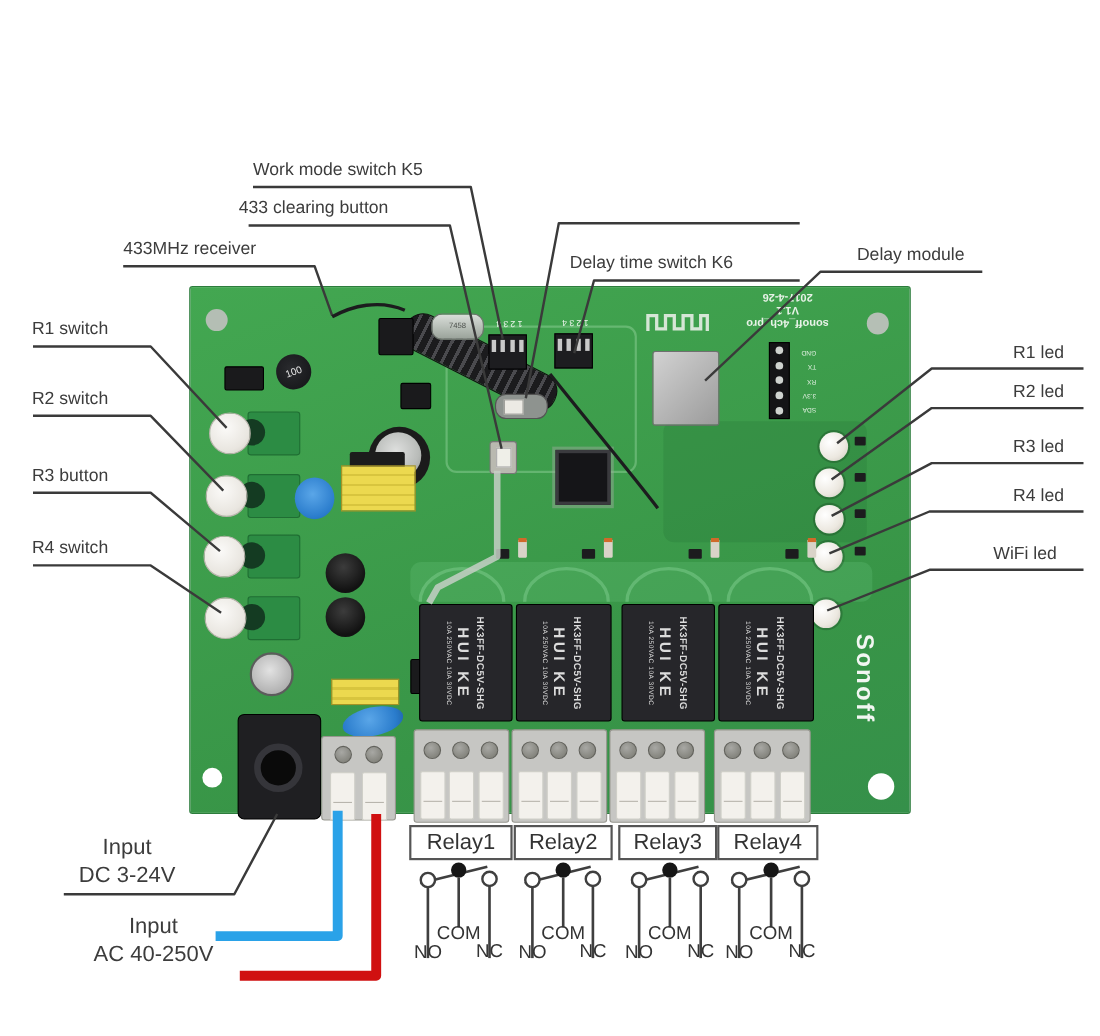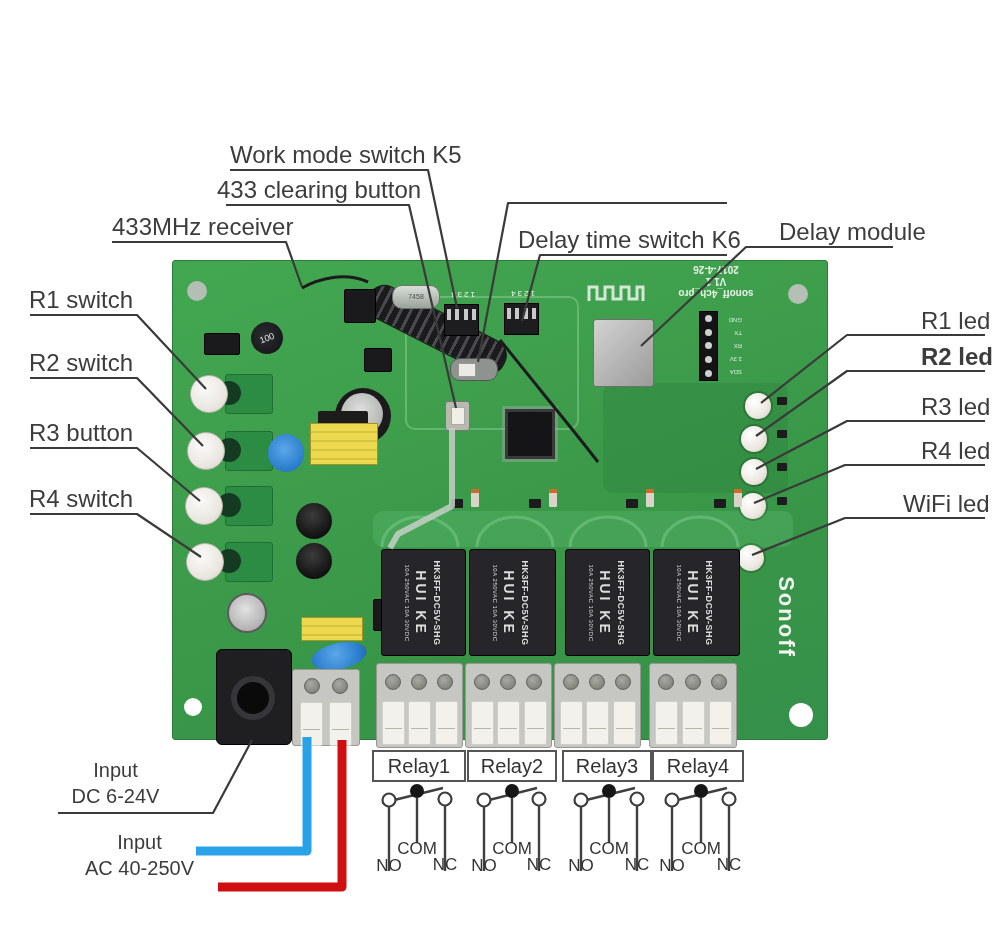--- a/index.html
+++ b/index.html
@@ -2,21 +2,21 @@
 <html><head>
 <meta charset="utf-8">
 <style>
   html,body{margin:0;padding:0;background:#fff;}
   #canvas{position:relative;width:1000px;height:942px;background:#ffffff;overflow:hidden;
           font-family:"Liberation Sans", sans-serif;}
   .abs{position:absolute;}
   
   #title{left:38px;top:22px;font-size:41px;font-weight:bold;color:#4c4c4c;letter-spacing:1px;white-space:nowrap;}
   
-  .callout{position:absolute;font-size:24px;color:#3c3c3c;white-space:nowrap;line-height:22px;}
+  .callout{position:absolute;font-size:16px;color:#3c3c3c;white-space:nowrap;line-height:22px;}
   .callout2{position:absolute;font-size:20px;color:#3c3c3c;text-align:center;line-height:26px;}
   
   #board{left:172px;top:260px;width:654px;height:478px;background:linear-gradient(160deg,#43a751,#389547 70%,#35904a);
          border:1px solid #2c7c3c;border-radius:3px;}
   .hole{border-radius:50%;}
   .silkpatch{border-radius:10px;}
   .swbase{background:#2c8c44;border:1px solid #1f6e33;border-radius:3px;}
   .swdark{background:#143b22;border-radius:50%;}
   .rbtn{width:36px;height:36px;border-radius:50%;border:1px solid #b9b4ac;
         background:radial-gradient(circle at 40% 35%,#fbfaf8,#e9e6e0 65%,#cfcac2);}
@@ -337,28 +337,28 @@
   <div class="callout" style="left:230px;top:144px;">Work mode switch K5</div>
   <div class="callout" style="left:217px;top:179px;">433 clearing button</div>
   <div class="callout" style="left:112px;top:216px;">433MHz receiver</div>
   <div class="callout" style="left:518px;top:229px;">Delay time switch K6</div>
   <div class="callout" style="left:779px;top:221px;">Delay module</div>
   <div class="callout" style="left:29px;top:289px;">R1 switch</div>
   <div class="callout" style="left:29px;top:352px;">R2 switch</div>
   <div class="callout" style="left:29px;top:422px;">R3 button</div>
   <div class="callout" style="left:29px;top:488px;">R4 switch</div>
   <div class="callout" style="left:921px;top:310px;">R1 led</div>
-  <div class="callout" style="left:921px;top:346px;font-weight:bold;">R2 led</div>
+  <div class="callout" style="left:921px;top:346px;">R2 led</div>
   <div class="callout" style="left:921px;top:396px;">R3 led</div>
   <div class="callout" style="left:921px;top:440px;">R4 led</div>
   <div class="callout" style="left:903px;top:493px;">WiFi led</div>
 
   <div class="callout2" style="left:58px;top:757px;width:115px;">
     <div>Input</div>
-    <div>DC 6-24V</div>
+    <div>DC 3-24V</div>
   </div>
   <div class="callout2" style="left:72px;top:829px;width:135px;">
     <div>Input</div>
     <div>AC 40-250V</div>
   </div>
 
   <div class="rbox" style="left:372px;top:750px;width:90px;">Relay1</div>
   <div class="rbox" style="left:467px;top:750px;width:86px;">Relay2</div>
   <div class="rbox" style="left:562px;top:750px;width:86px;">Relay3</div>
   <div class="rbox" style="left:652px;top:750px;width:88px;">Relay4</div>

